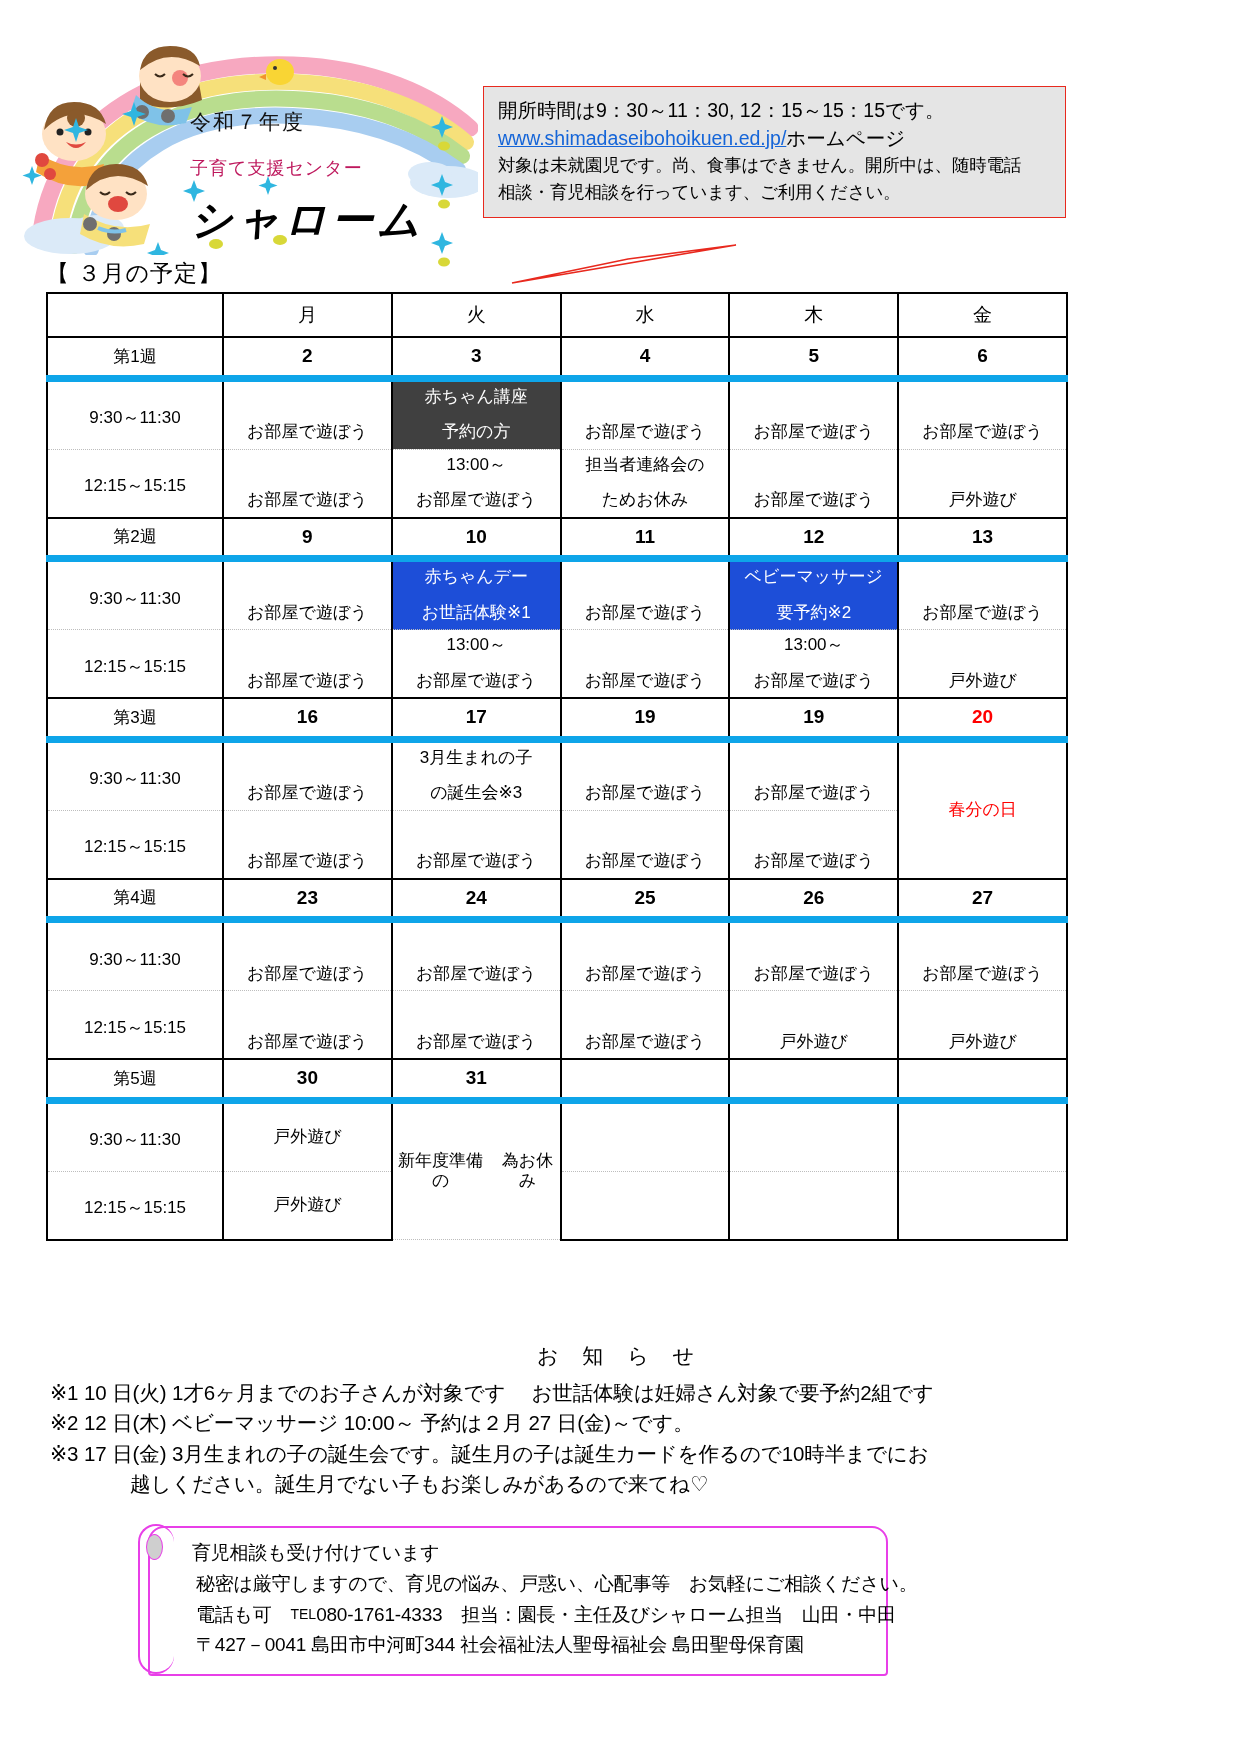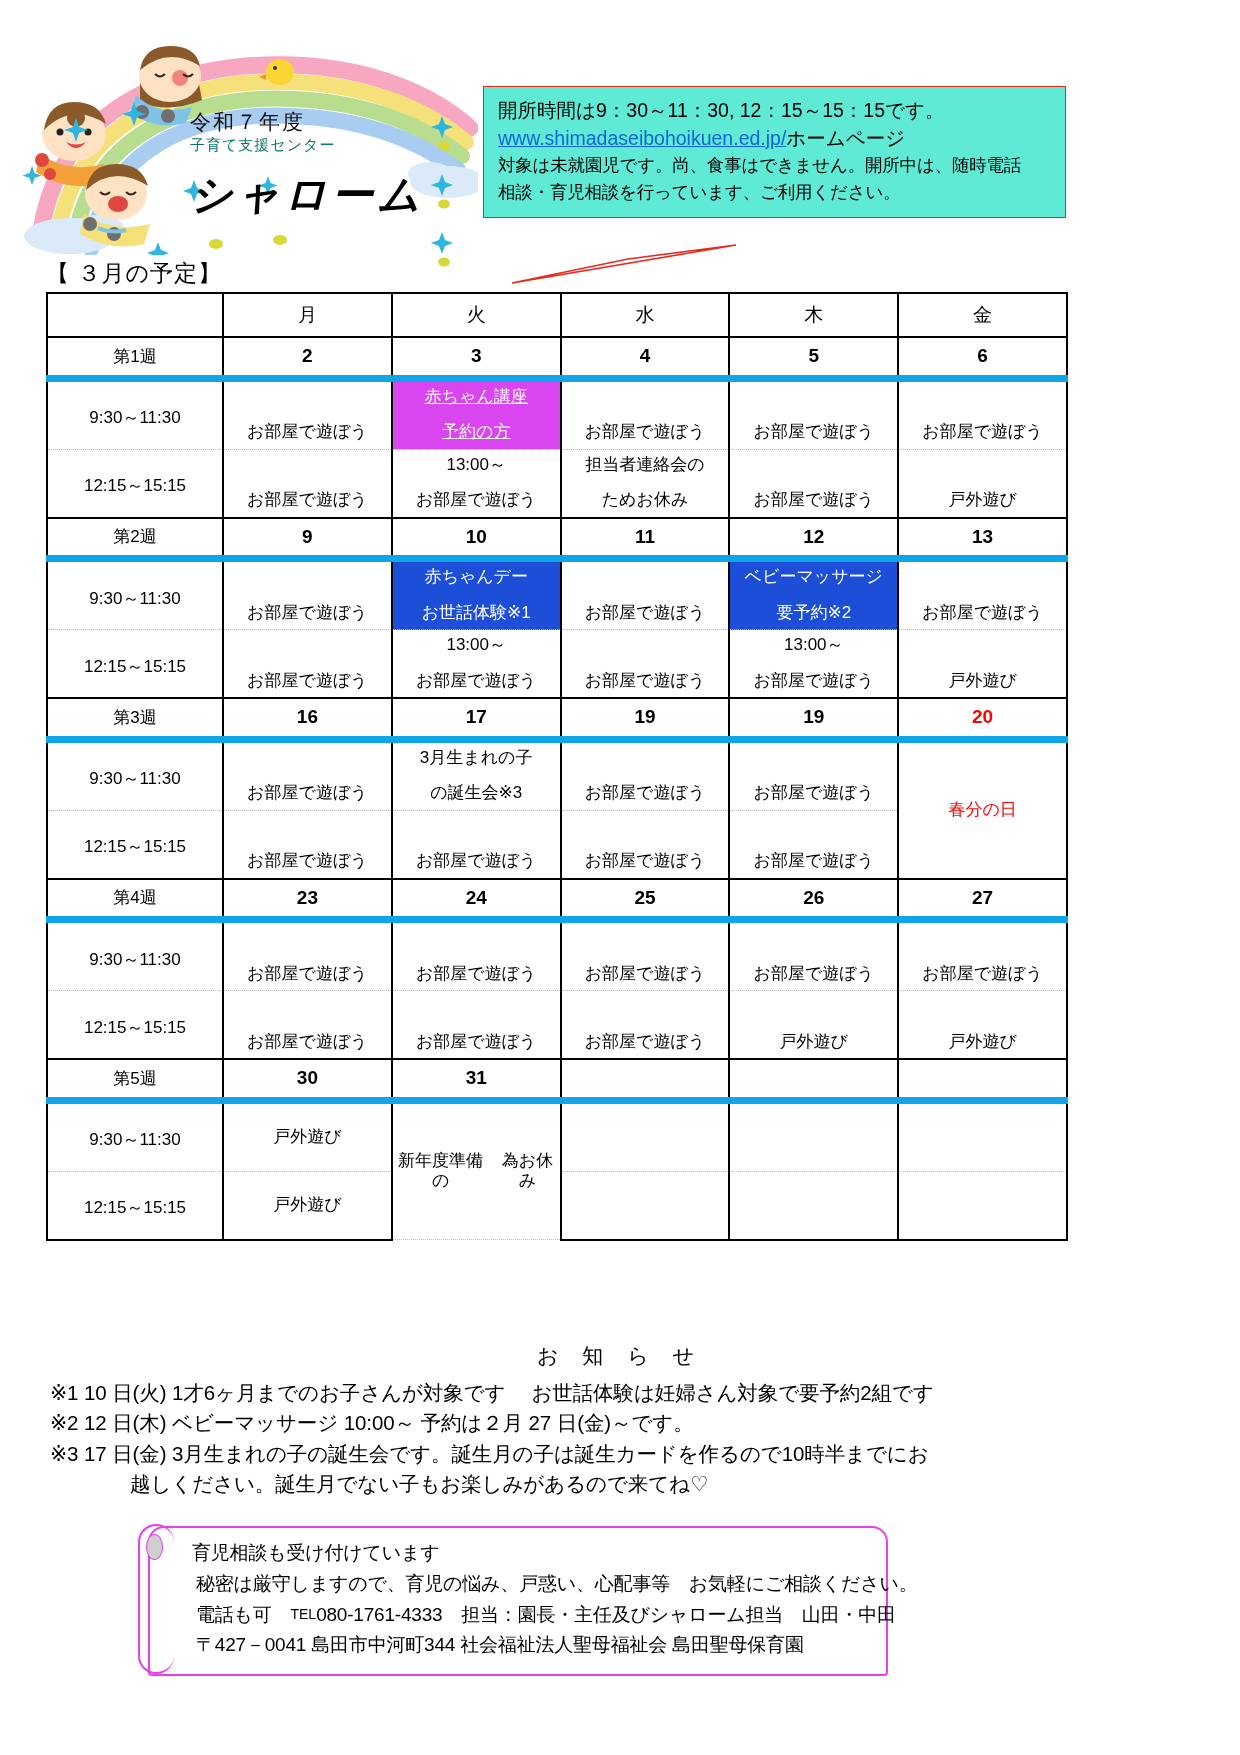--- a/index.html
+++ b/index.html
@@ -28,41 +28,41 @@
     position: absolute;
     left: 190px; top: 108px;
     width: 280px;
   }
   .title-line1 {
     font-size: 21px;
     letter-spacing: 2px;
     color: #111;
   }
   .title-line2 {
-    font-size: 15px;
+    font-size: 18px;
     letter-spacing: 1px;
-    margin-top: 0;
-    color: #0f766e;
+    margin-top: 20px;
+    color: #be185d;
   }
   .title-main {
     font-size: 42px;
     font-weight: bold;
     font-style: italic;
     letter-spacing: 4px;
     margin-top: 12px;
     color: #000;
   }
 
   
   .info-box {
     position: absolute;
     left: 483px; top: 86px;
     width: 583px;
     border: 1.6px solid #e8291e;
-    background: #5eead4;
+    background: #e5e5e5;
     padding: 10px 14px 12px 14px;
   }
   .info-line {
     font-size: 19.5px;
     line-height: 1.42;
     color: #000;
     white-space: nowrap;
   }
   .info-line.small {
     font-size: 17.5px;
@@ -150,21 +150,21 @@
   .cell-mid {
     display: flex; align-items: center; justify-content: center;
     height: 67px; font-size: 17px; line-height: 1.3;
   }
   .cell-block {
     display: flex; flex-direction: row; align-items: center;
     justify-content: center; height: 67px; gap: 7px;
     font-size: 17px; line-height: 1.2;
   }
 
-  td.hl-med { background: #d946ef; color: #ffffff; text-decoration: underline; }
+  td.hl-med { background: #404040; color: #ffffff; }
   td.hl-strong { background: #1d4ed8; color: #ffffff; }
   .red { color: #ff0000; }
 
   
   .notice-title {
     position: absolute;
     left: 0; top: 1342px;
     width: 1240px;
     text-align: center;
     font-size: 21px;

